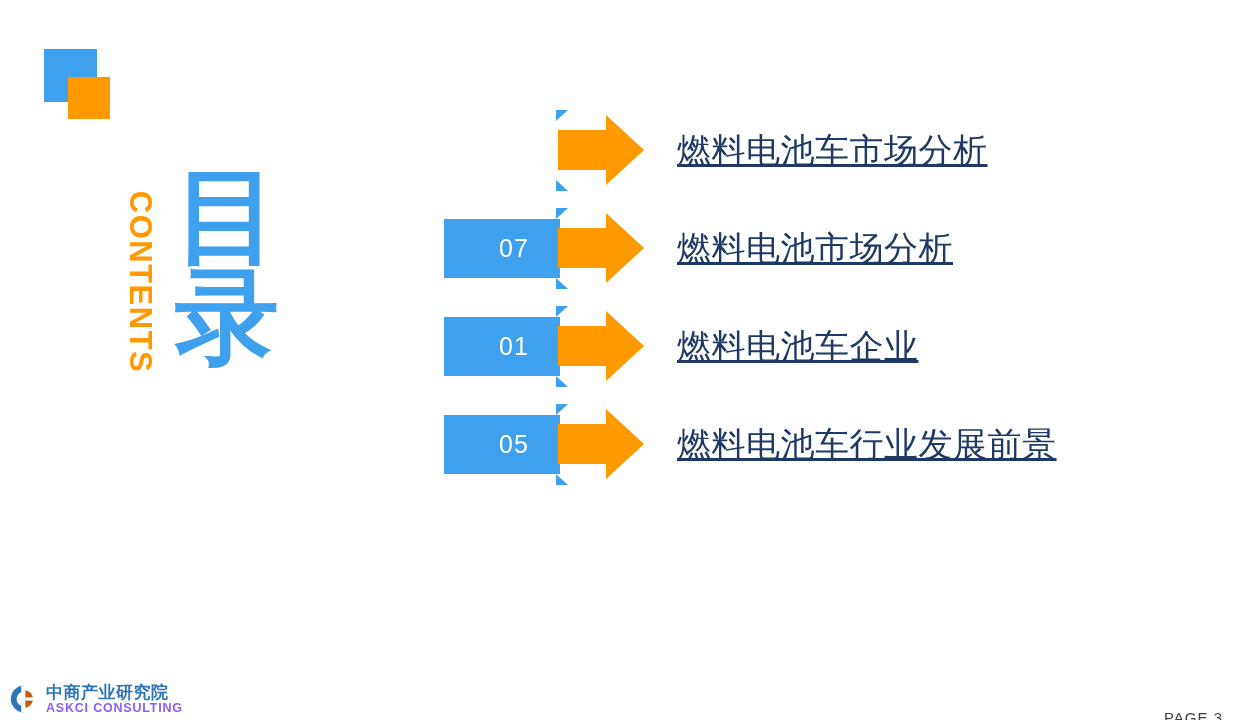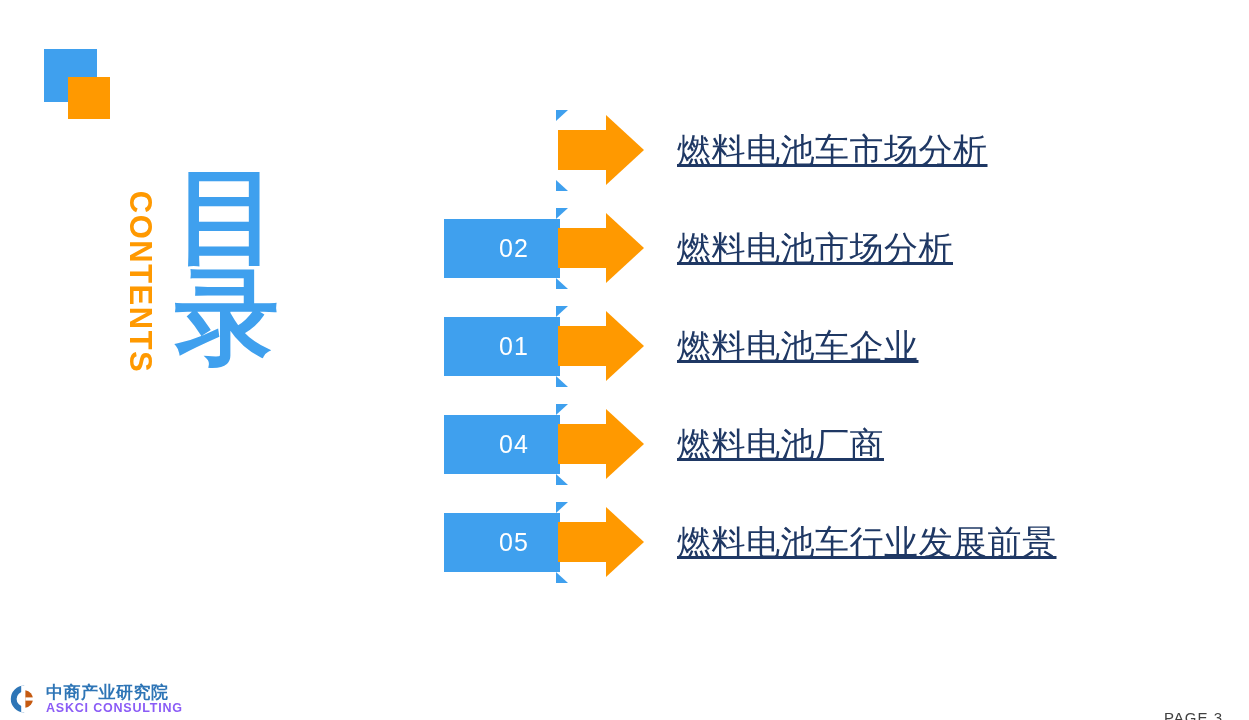--- a/index.html
+++ b/index.html
@@ -260,21 +260,21 @@
       <div class="arrow">
         <div class="arrow-shaft"></div>
         <div class="arrow-head"></div>
       </div>
       <div class="toc-text">燃料电池车市场分析</div>
     </div>
 
     <div class="toc-row">
       <div class="plate-accent-top"></div>
       <div class="num-plate">
-        <div class="num-label">02</div>
+        <div class="num-label">07</div>
       </div>
       <div class="plate-accent-bottom"></div>
       <div class="arrow">
         <div class="arrow-shaft"></div>
         <div class="arrow-head"></div>
       </div>
       <div class="toc-text">燃料电池市场分析</div>
     </div>
 
     <div class="toc-row">
@@ -283,32 +283,20 @@
         <div class="num-label">01</div>
       </div>
       <div class="plate-accent-bottom"></div>
       <div class="arrow">
         <div class="arrow-shaft"></div>
         <div class="arrow-head"></div>
       </div>
       <div class="toc-text">燃料电池车企业</div>
     </div>
 
-    <div class="toc-row">
-      <div class="plate-accent-top"></div>
-      <div class="num-plate">
-        <div class="num-label">04</div>
-      </div>
-      <div class="plate-accent-bottom"></div>
-      <div class="arrow">
-        <div class="arrow-shaft"></div>
-        <div class="arrow-head"></div>
-      </div>
-      <div class="toc-text">燃料电池厂商</div>
-    </div>
 
     <div class="toc-row">
       <div class="plate-accent-top"></div>
       <div class="num-plate">
         <div class="num-label">05</div>
       </div>
       <div class="plate-accent-bottom"></div>
       <div class="arrow">
         <div class="arrow-shaft"></div>
         <div class="arrow-head"></div>

